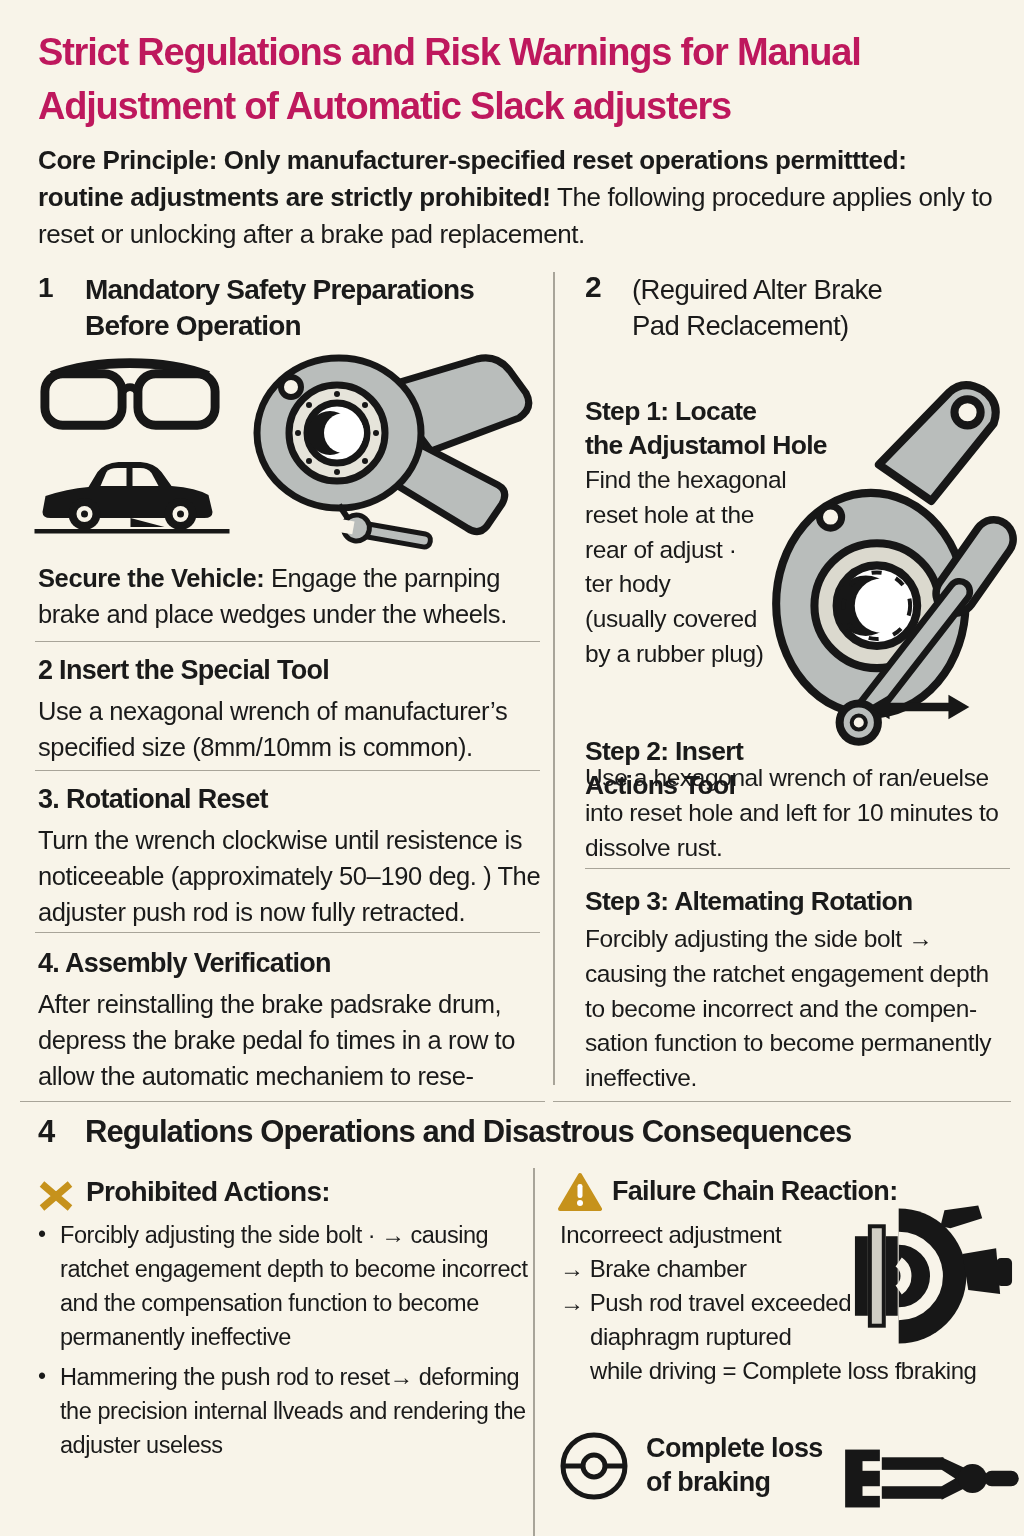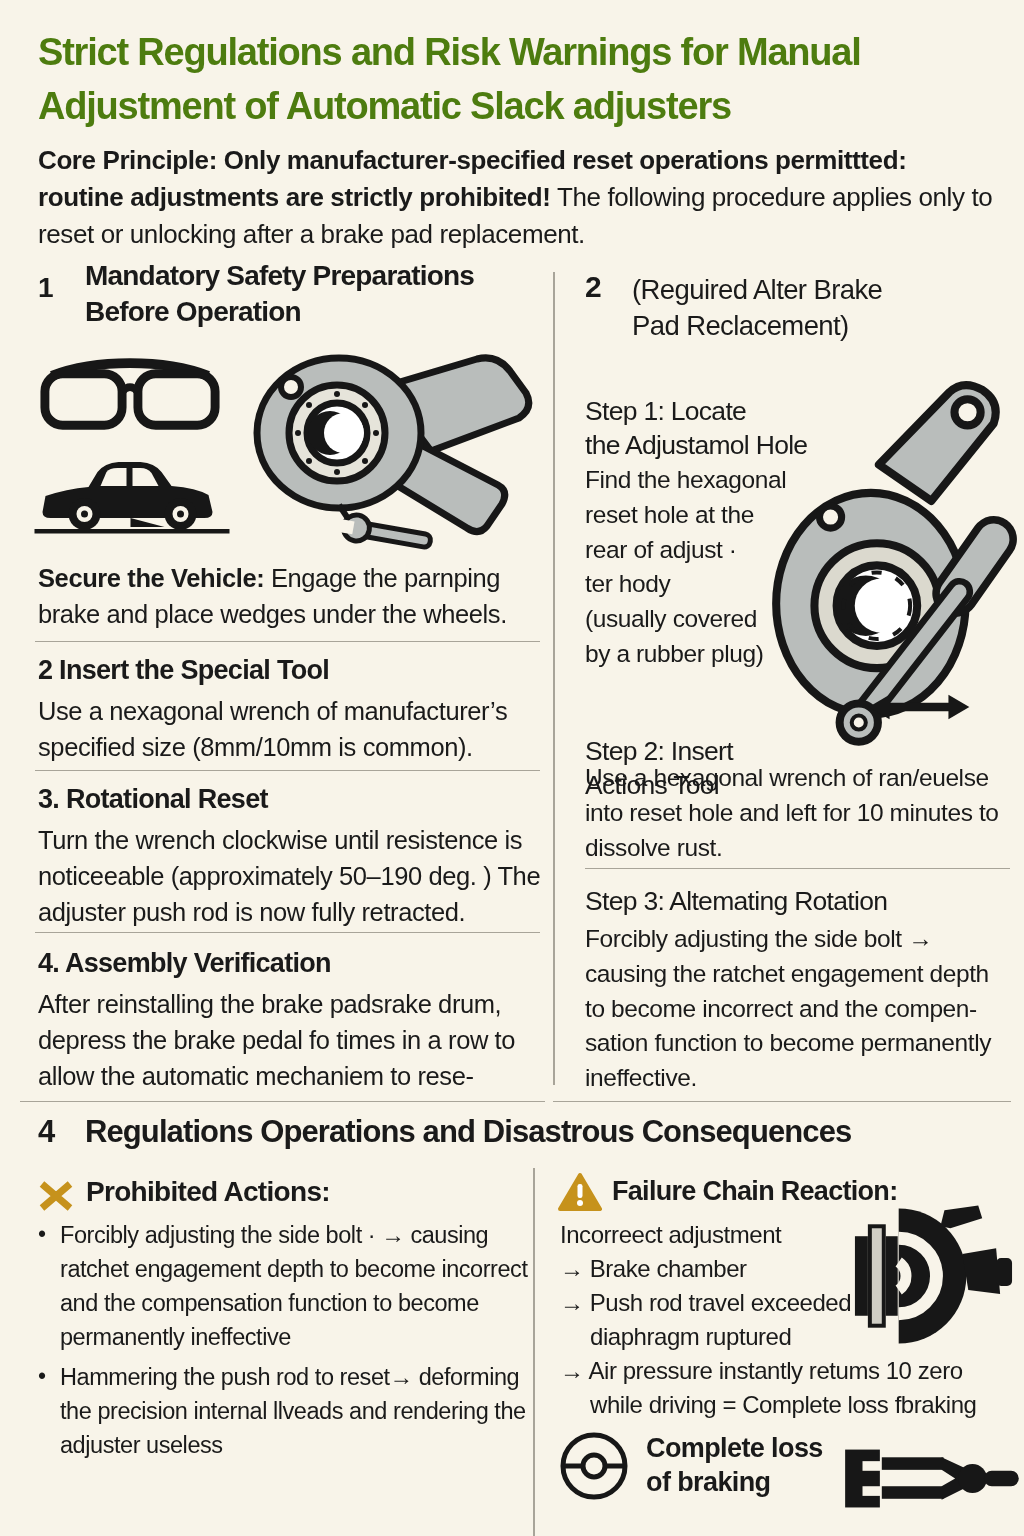--- a/index.html
+++ b/index.html
@@ -7,34 +7,34 @@
     position:relative;
     width:1024px;height:1536px;
     background:#f8f4e9;
     font-family:"Liberation Sans","DejaVu Sans",sans-serif;
     color:#1a1a1a;
     overflow:hidden;
   }
   .abs{position:absolute;}
   .title{
     font-size:38px;font-weight:800;line-height:1.42;
-    letter-spacing:-1.2px;color:#4d7c0f;
+    letter-spacing:-1.2px;color:#be185d;
   }
   .intro{font-size:26px;line-height:1.42;letter-spacing:-0.4px;}
   .intro .b{font-weight:700;}
   .sec-num{font-size:28px;font-weight:800;letter-spacing:-0.5px;}
   .sec-head{font-size:28px;font-weight:800;line-height:1.28;letter-spacing:-0.8px;}
   .body-text{font-size:25.5px;line-height:1.42;letter-spacing:-0.4px;}
   .body-text .b{font-weight:700;}
   .sub-head{font-size:27px;font-weight:800;letter-spacing:-0.7px;}
   .hr{height:0;border-top:1.5px solid #a8a499;}
   .vdiv{width:1.8px;background:#a8a499;}
   .r-head-line{font-size:27.5px;line-height:1.3;letter-spacing:-0.6px;}
   .r-head-line.first{font-weight:800;}
-  .step-title{font-size:26.5px;font-weight:400;line-height:1.3;letter-spacing:-0.7px;}
+  .step-title{font-size:26.5px;font-weight:700;line-height:1.3;letter-spacing:-0.7px;}
   .step-body{font-size:24.5px;line-height:1.42;letter-spacing:-0.4px;}
   .big-head{font-size:31px;font-weight:800;letter-spacing:-0.9px;}
   .warn-label{font-size:28px;font-weight:800;letter-spacing:-0.7px;}
   .bullet-row{display:flex;align-items:flex-start;margin-bottom:6px;}
   .bullet-dot{width:22px;flex:0 0 22px;font-size:23px;line-height:1.45;}
   .bullet-text{font-size:23.5px;line-height:1.45;letter-spacing:-0.45px;}
   .fail-line{font-size:24px;line-height:1.42;letter-spacing:-0.45px;}
   .fail-line.indent{padding-left:30px;}
   .loss-label{font-size:27px;font-weight:800;line-height:1.25;letter-spacing:-0.6px;}
 </style>
@@ -43,21 +43,21 @@
 
 <div id="page">
 
   <div class="abs title" style="left:38px;top:26px;width:945px;">Strict Regulations and Risk Warnings for Manual Adjustment of Automatic Slack adjusters</div>
 
   <div class="abs intro" style="left:38px;top:142px;width:960px;">
     <span class="b">Core Principle:</span><span class="b"> Only manufacturer-specified reset operations permittted: routine adjustments are strictly prohibited!</span><span> The following procedure applies only to reset or unlocking after a brake pad replacement.</span>
   </div>
 
   <div class="abs sec-num" style="left:38px;top:272px;">1</div>
-  <div class="abs sec-head" style="left:85px;top:258px;width:465px;">Mandatory Safety Preparations Before Operation</div>
+  <div class="abs sec-head" style="left:85px;top:272px;width:465px;">Mandatory Safety Preparations Before Operation</div>
 
   <svg class="abs" style="left:36px;top:352px;" width="188" height="94" viewBox="0 0 190 95">
     <path d="M16,24 C60,7 130,7 174,24" stroke="#171717" stroke-width="10" fill="none"></path>
     <rect x="9" y="22" width="78" height="52" rx="18" stroke="#171717" stroke-width="9" fill="none"></rect>
     <rect x="103" y="22" width="78" height="52" rx="18" stroke="#171717" stroke-width="9" fill="none"></rect>
     <path d="M87,40 Q95,31 103,40" stroke="#171717" stroke-width="8" fill="none"></path>
   </svg>
 
   <svg class="abs" style="left:34px;top:448px;" width="196" height="100" viewBox="0 0 195 100">
     <path d="M8,64 L11,48 Q32,41 54,39 L63,24 Q70,15 84,14 L106,14 Q120,15 127,24 L137,38 Q162,40 174,47 L178,64 Q178,70 170,70 L16,70 Q8,70 8,64 Z" fill="#171717"></path>
@@ -215,21 +215,20 @@
     <rect x="19.5" y="12" width="5" height="14" rx="2.2" fill="#ffffff"></rect>
     <circle cx="22" cy="31" r="3" fill="#ffffff"></circle>
   </svg>
   <div class="abs warn-label" style="left:612px;top:1176px;font-size:27px;">Failure Chain Reaction:</div>
 
   <div class="abs" style="left:560px;top:1218px;width:462px;">
     <div class="fail-line">Incorreect adjustment</div>
     <div class="fail-line">→ Brake chamber</div>
     <div class="fail-line">→ Push rod travel exceeded</div>
     <div class="fail-line indent">diaphragm ruptured</div>
-    <div class="fail-line">→ Air pressure instantly retums 10 zero</div>
     <div class="fail-line indent">while driving = Complete loss fbraking</div>
   </div>
 
   <svg class="abs" style="left:845px;top:1200px;" width="174" height="150" viewBox="0 0 175 150">
     <rect x="10" y="36" width="13" height="80" fill="#171717"></rect>
     <rect x="25" y="26" width="14" height="100" fill="#cfcdc4" stroke="#171717" stroke-width="4"></rect>
     <rect x="41" y="36" width="12" height="80" fill="#171717"></rect>
     <path d="M54,8 A68,68 0 0 1 54,144 Z" fill="#171717"></path>
     <path d="M54,38 A38,38 0 0 1 54,114" stroke="#f8f4e9" stroke-width="13" fill="none"></path>
     <path d="M54,62 A17,17 0 0 1 54,90" stroke="#f8f4e9" stroke-width="11" fill="none"></path>

